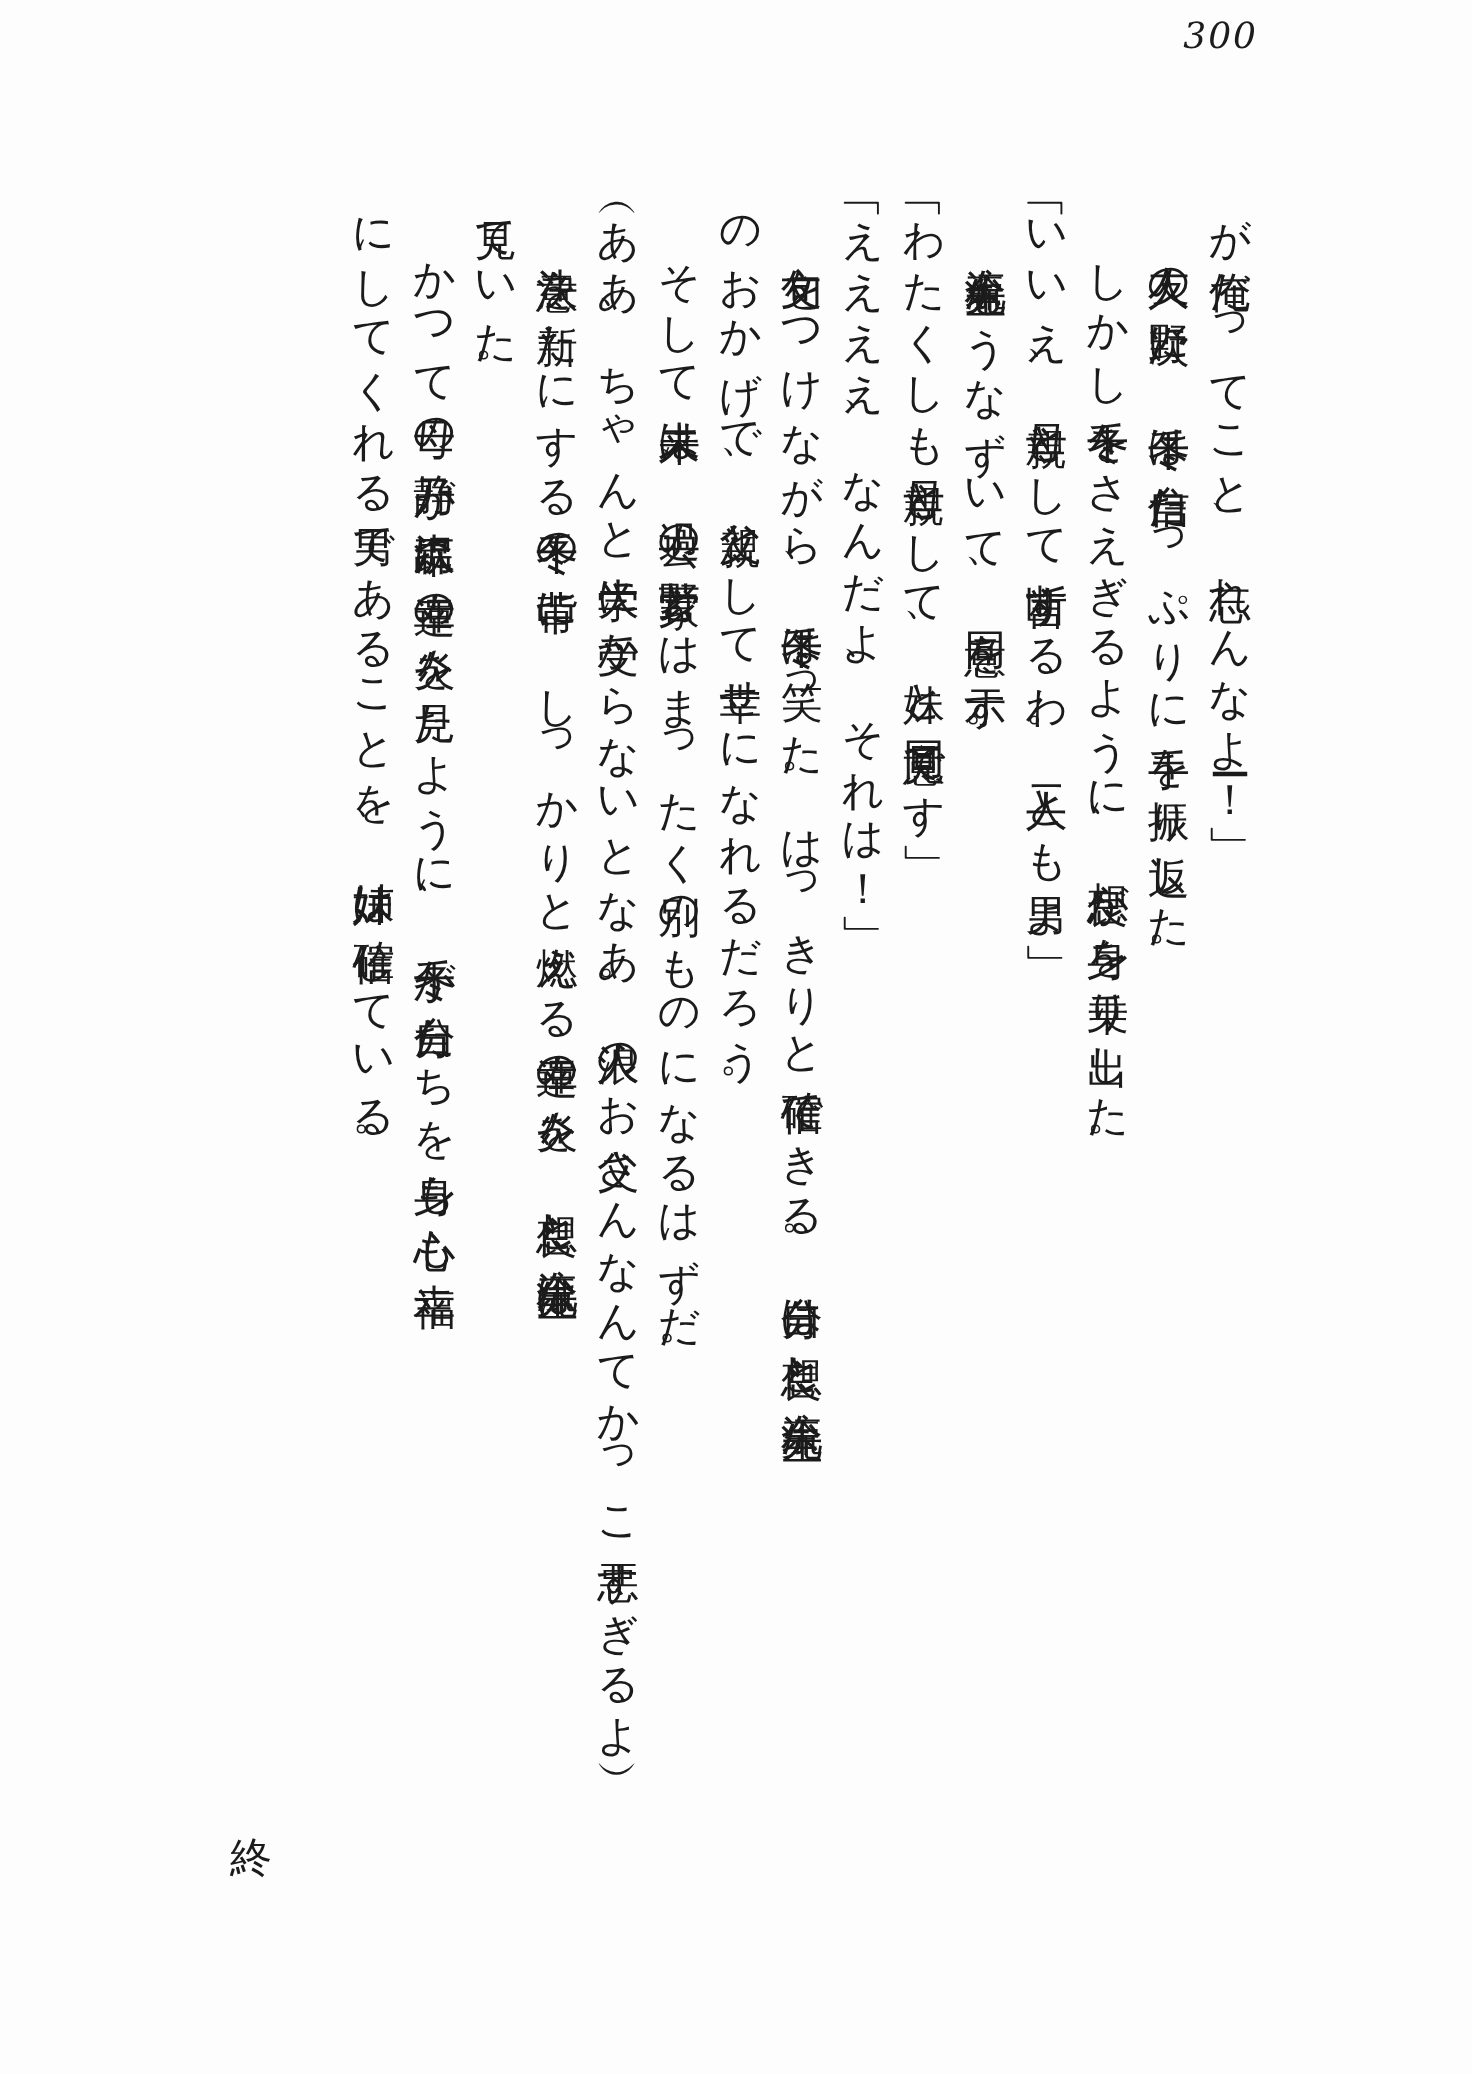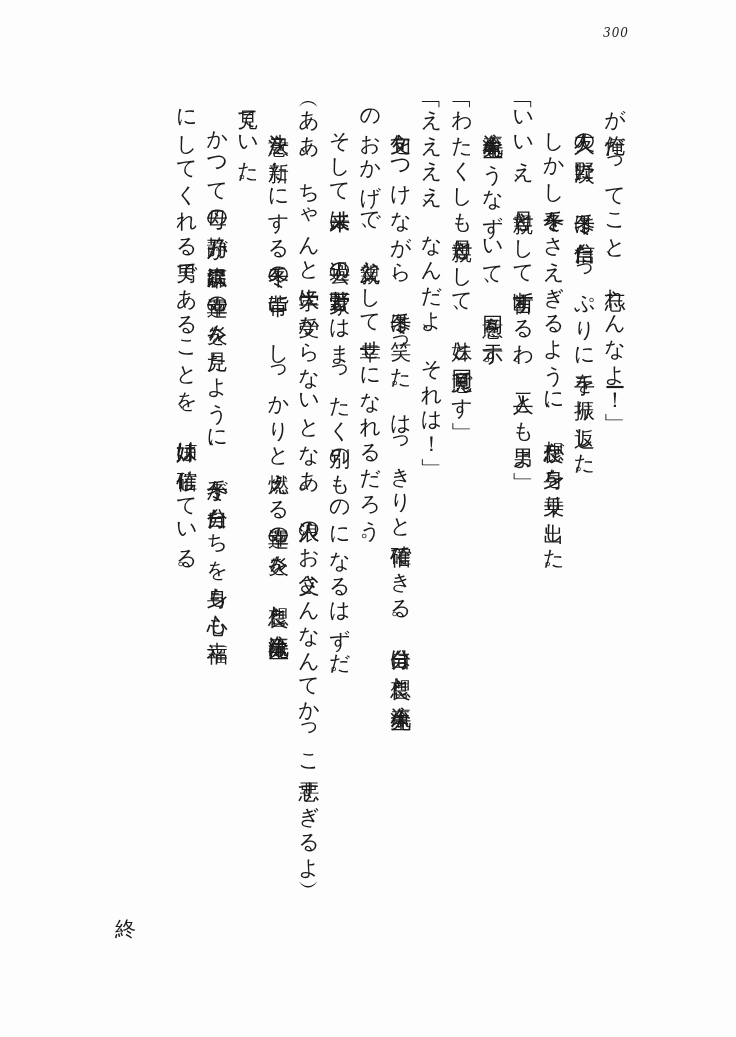--- a/index.html
+++ b/index.html
@@ -10,23 +10,23 @@
   .page {
     position: relative;
     width: 736px;
     height: 1037px;
     background: #fdfdfd;
     overflow: hidden;
     font-family: "DejaVu Serif", "Liberation Serif", serif;
   }
   .page-number {
     position: absolute;
-    top: 26px;
+    top: 8px;
     right: 107px;
-    font-size: 12px;
+    font-size: 18px;
     font-style: italic;
     letter-spacing: 1px;
     color: #1c1c1c;
   }
   .text-block {
     position: absolute;
     top: 94px;
     right: 106px;
     height: 834px;
     writing-mode: vertical-rl;

